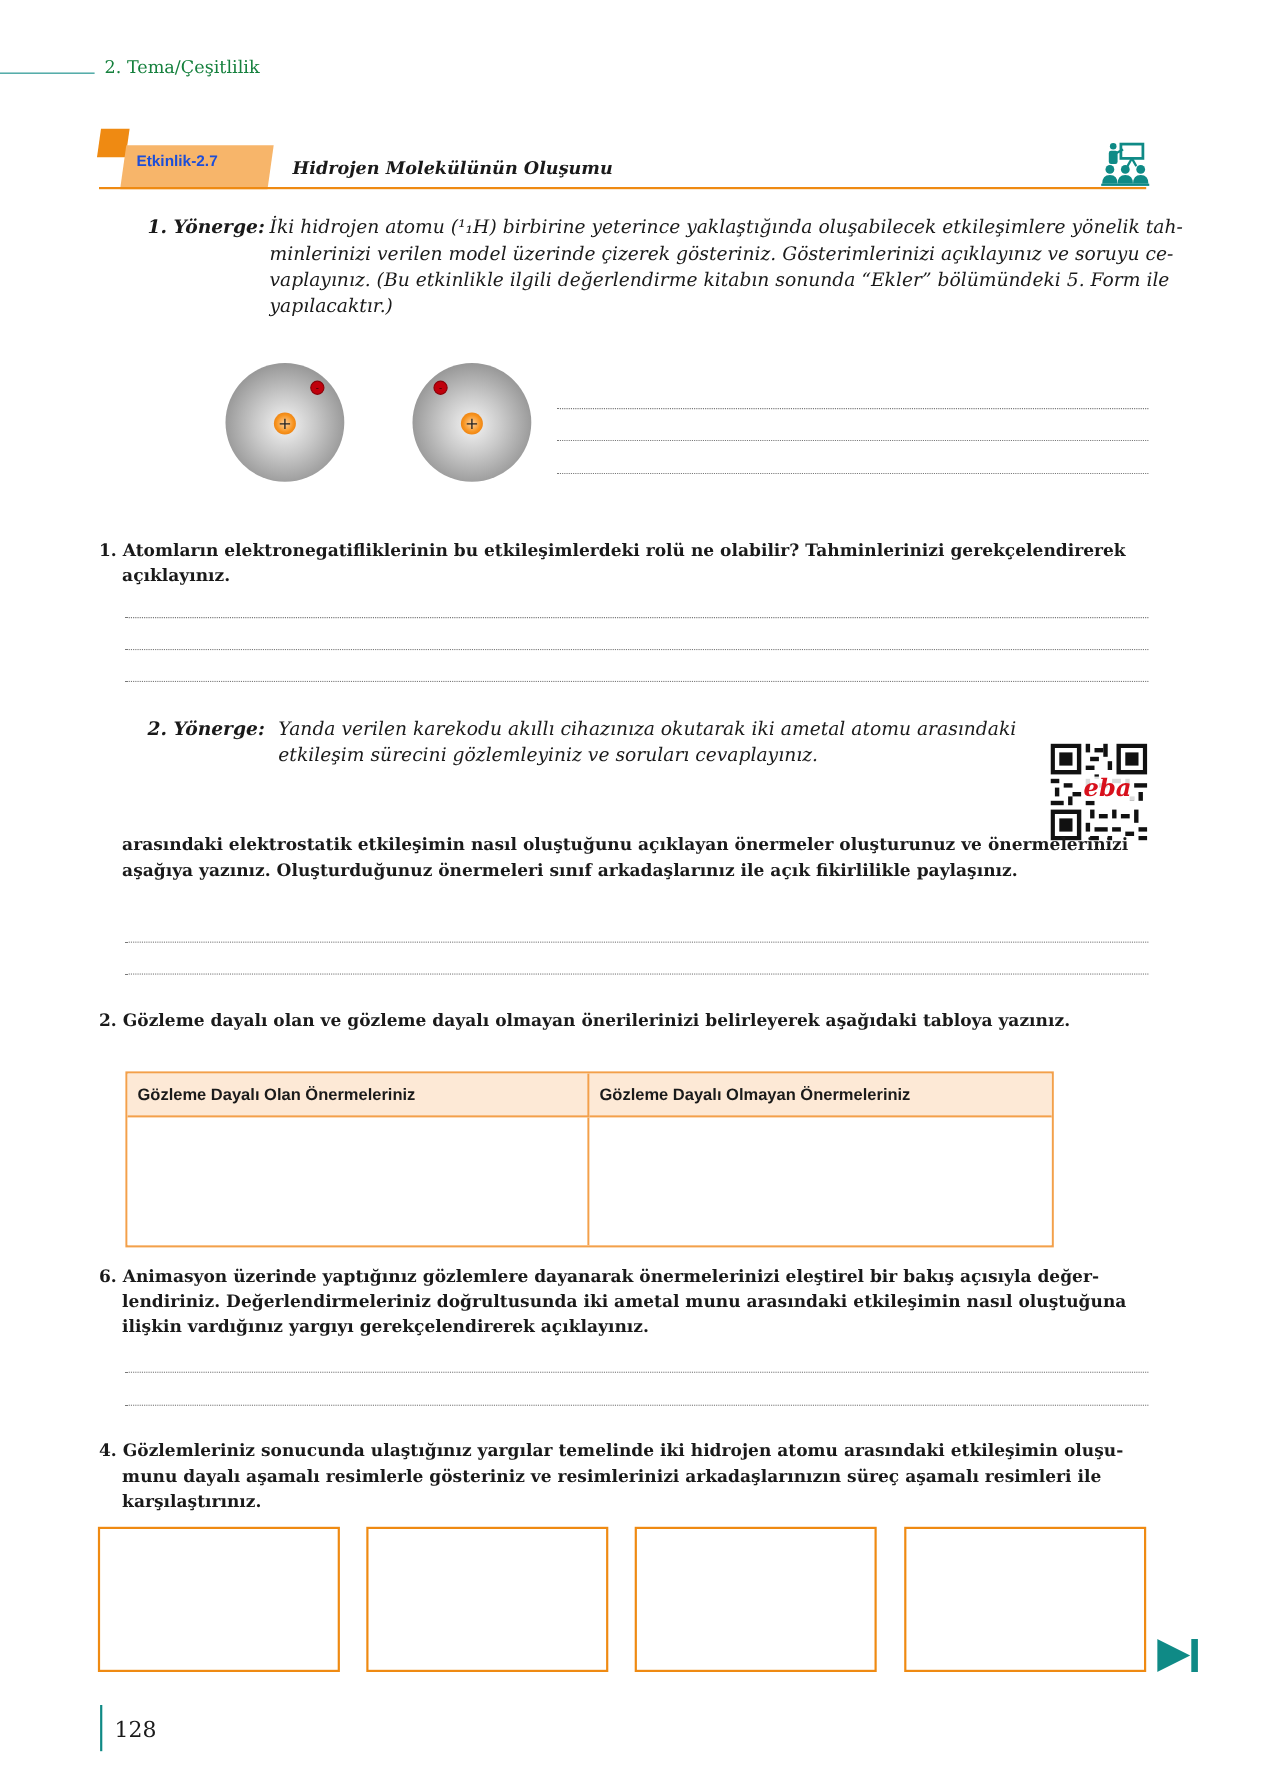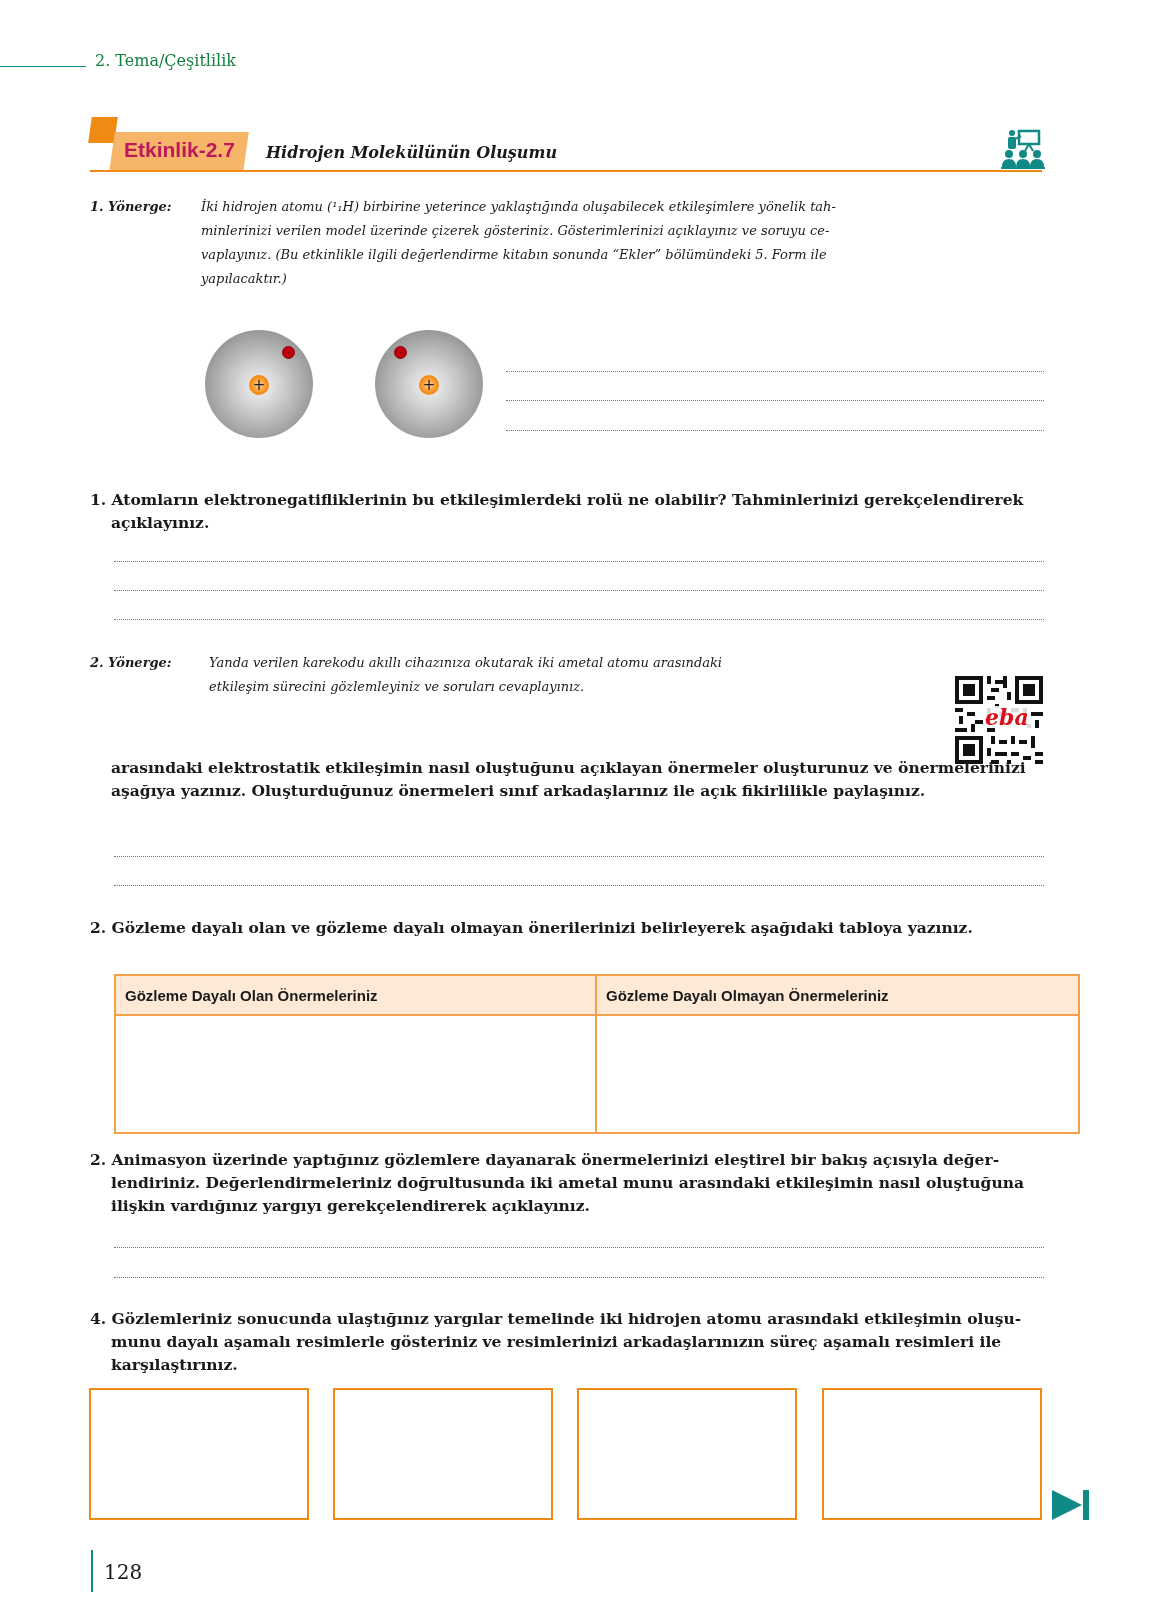--- a/index.html
+++ b/index.html
@@ -6,42 +6,42 @@
   body { width: 1152px; height: 1624px; position: relative; overflow: hidden; font-family: "DejaVu Serif", serif; color: #1a1a1a; }
   .abs { position: absolute; }
 
   
   .top-rule { left: 0; top: 66px; width: 86px; height: 1px; background: #0f8a86; }
   .theme { left: 95px; top: 51px; font-size: 16px; color: #15803d; font-family: "DejaVu Serif", serif; }
 
   
   .orange-sq { left: 90px; top: 117px; width: 26px; height: 26px; background: #ef8a12; transform: skewX(-8deg); }
   .act-tab { left: 112px; top: 132px; width: 134px; height: 40px; background: #f7b56a; transform: skewX(-8deg); }
-  .act-label { left: 124px; top: 138px; font-family: "Liberation Sans", sans-serif; font-weight: bold; font-size: 21px; color: #be185d; }
+  .act-label { left: 124px; top: 138px; font-family: "Liberation Sans", sans-serif; font-weight: bold; font-size: 14px; color: #1d4ed8; }
   .act-title { left: 266px; top: 143px; font-family: "DejaVu Serif", serif; font-style: italic; font-weight: bold; font-size: 16px; }
   .act-rule { left: 90px; top: 170px; width: 952px; height: 2px; background: #ef8a12; }
   .teacher-icon { left: 1001px; top: 129px; width: 44px; height: 40px; }
 
   
-  .inst { font-style: italic; font-size: 13px; line-height: 24px; }
+  .inst { font-style: italic; font-size: 17px; line-height: 24px; margin-left: 44px; }
   .inst .lbl { font-weight: bold; }
   .q { font-weight: bold; font-size: 15.5px; line-height: 23px; font-family: "DejaVu Serif", serif; }
   .dots { height: 0; border-top: 1px dotted #777; }
 
   
   .atom { width: 108px; height: 108px; border-radius: 50%; background: radial-gradient(circle at 50% 52%, #f4f4f4 0%, #c9c9c9 35%, #9a9a9a 70%, #7e7e7e 100%); }
   .nucleus { width: 20px; height: 20px; border-radius: 50%; background: radial-gradient(circle, #ffd3a0 0%, #f7931e 55%, #e06d00 100%); display: flex; align-items: center; justify-content: center; font-size: 15px; line-height: 1; color: #222; font-family: "DejaVu Sans", sans-serif; }
   .electron { width: 11px; height: 11px; border-radius: 50%; background: #c0000c; border: 1px solid #8a0008; display: flex; align-items: center; justify-content: center; font-size: 8px; color: #300; line-height: 1; font-family: "DejaVu Sans", sans-serif; }
 
   
   .qr { left: 955px; top: 676px; width: 88px; height: 88px; background: #fff; }
   .eba { position: absolute; left: 28px; top: 30px; font-family: "DejaVu Serif", serif; font-style: italic; font-weight: bold; font-size: 22px; color: #d8101c; background: rgba(255,255,255,0.85); padding: 0 2px; line-height: 22px; }
 
   
-  .tbl { left: 114px; top: 974px; width: 966px; height: 160px; border: 2px solid #f3a04a; box-sizing: border-box; display: grid; grid-template-columns: 1fr 1fr; grid-template-rows: 40px 1fr; }
+  .tbl { left: 114px; top: 974px; width: 844px; height: 160px; border: 2px solid #f3a04a; box-sizing: border-box; display: grid; grid-template-columns: 1fr 1fr; grid-template-rows: 40px 1fr; }
   .th { background: #fde9d6; border-bottom: 2px solid #f3a04a; font-family: "Liberation Sans", sans-serif; font-weight: bold; font-size: 15px; padding-left: 9px; display: flex; align-items: center; }
   .th.l, .td.l { border-right: 2px solid #f3a04a; }
   .td { background: #fff; }
 
   .box { top: 1388px; width: 220px; height: 132px; border: 2px solid #ef8a12; box-sizing: border-box; }
 
   .next-btn { left: 1052px; top: 1490px; width: 38px; height: 30px; }
   .page-rule { left: 91px; top: 1550px; width: 2px; height: 42px; background: #0f8a86; }
   .page-num { left: 104px; top: 1560px; font-size: 20px; font-family: "DejaVu Serif", serif; }
 </style>
@@ -173,21 +173,21 @@
 </div>
 
 <div class="abs tbl">
   <div class="th l">Gözleme Dayalı Olan Önermeleriniz</div>
   <div class="th">Gözleme Dayalı Olmayan Önermeleriniz</div>
   <div class="td l"></div>
   <div class="td"></div>
 </div>
 
 <div class="abs q" style="left:90px; top:1148px; width:960px;">
-  <div>2. Animasyon üzerinde yaptığınız gözlemlere dayanarak önermelerinizi eleştirel bir bakış açısıyla değer-</div>
+  <div>6. Animasyon üzerinde yaptığınız gözlemlere dayanarak önermelerinizi eleştirel bir bakış açısıyla değer-</div>
   <div style="padding-left:21px;">lendiriniz. Değerlendirmeleriniz doğrultusunda iki ametal munu arasındaki etkileşimin nasıl oluştuğuna</div>
   <div style="padding-left:21px;">ilişkin vardığınız yargıyı gerekçelendirerek açıklayınız.</div>
 </div>
 <div class="abs dots" style="left:114px; top:1247px; width:930px;"></div>
 <div class="abs dots" style="left:114px; top:1277px; width:930px;"></div>
 
 <div class="abs q" style="left:90px; top:1307px; width:960px;">
   <div>4. Gözlemleriniz sonucunda ulaştığınız yargılar temelinde iki hidrojen atomu arasındaki etkileşimin oluşu-</div>
   <div style="padding-left:21px;">munu  dayalı aşamalı resimlerle gösteriniz ve resimlerinizi arkadaşlarınızın süreç aşamalı resimleri ile</div>
   <div style="padding-left:21px;">karşılaştırınız.</div>

